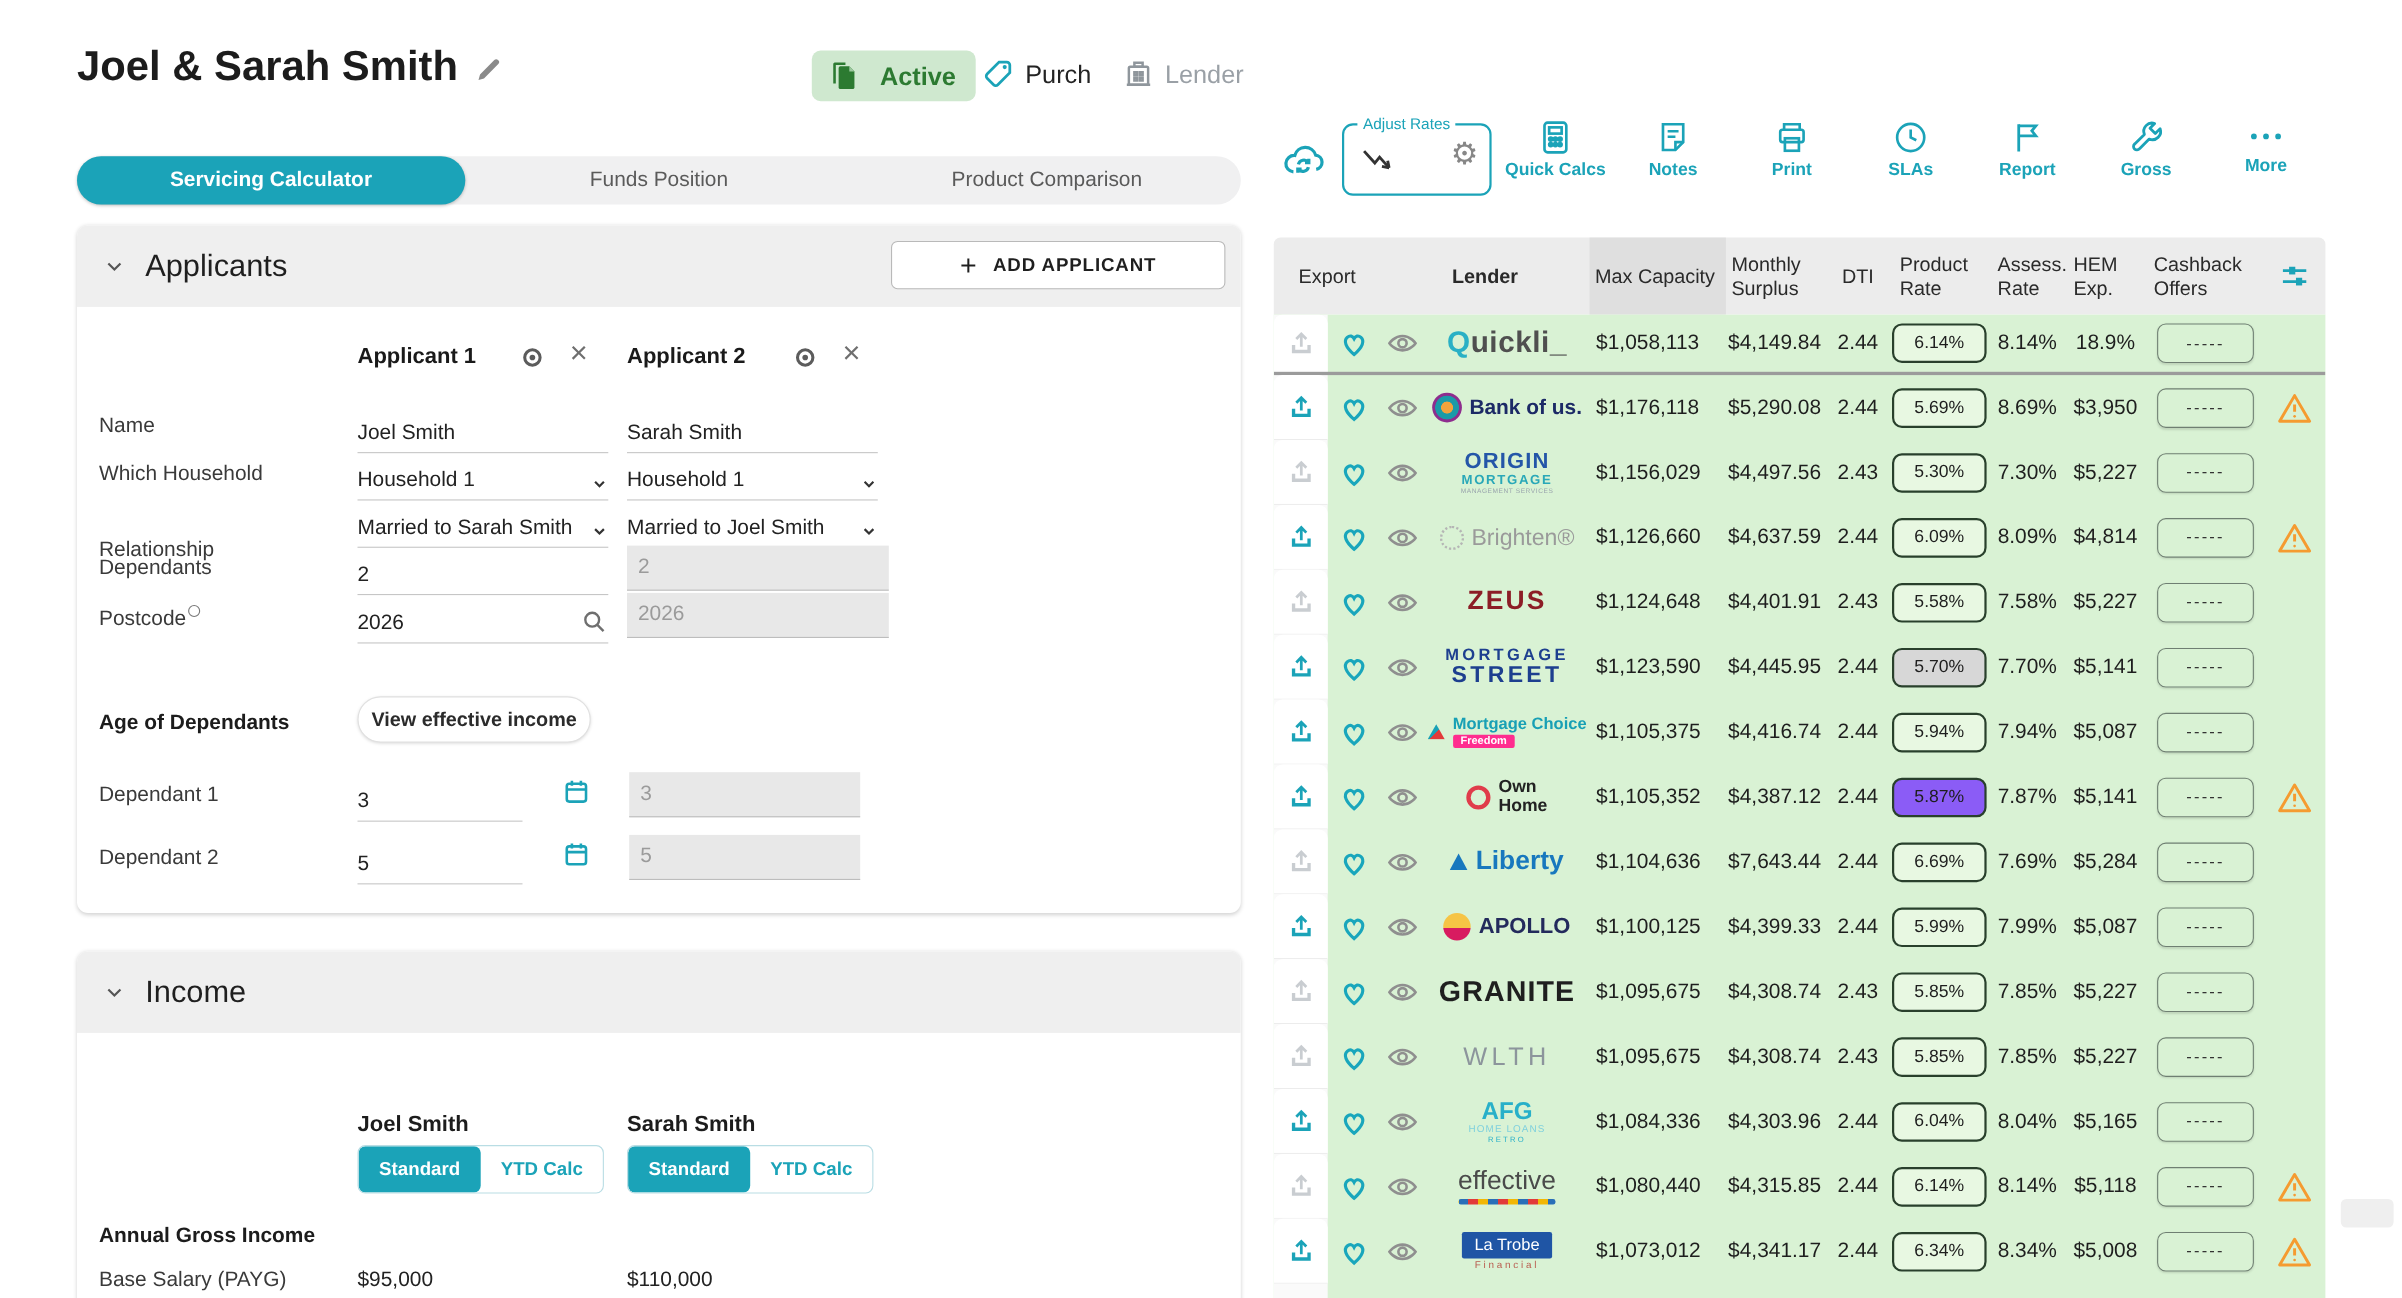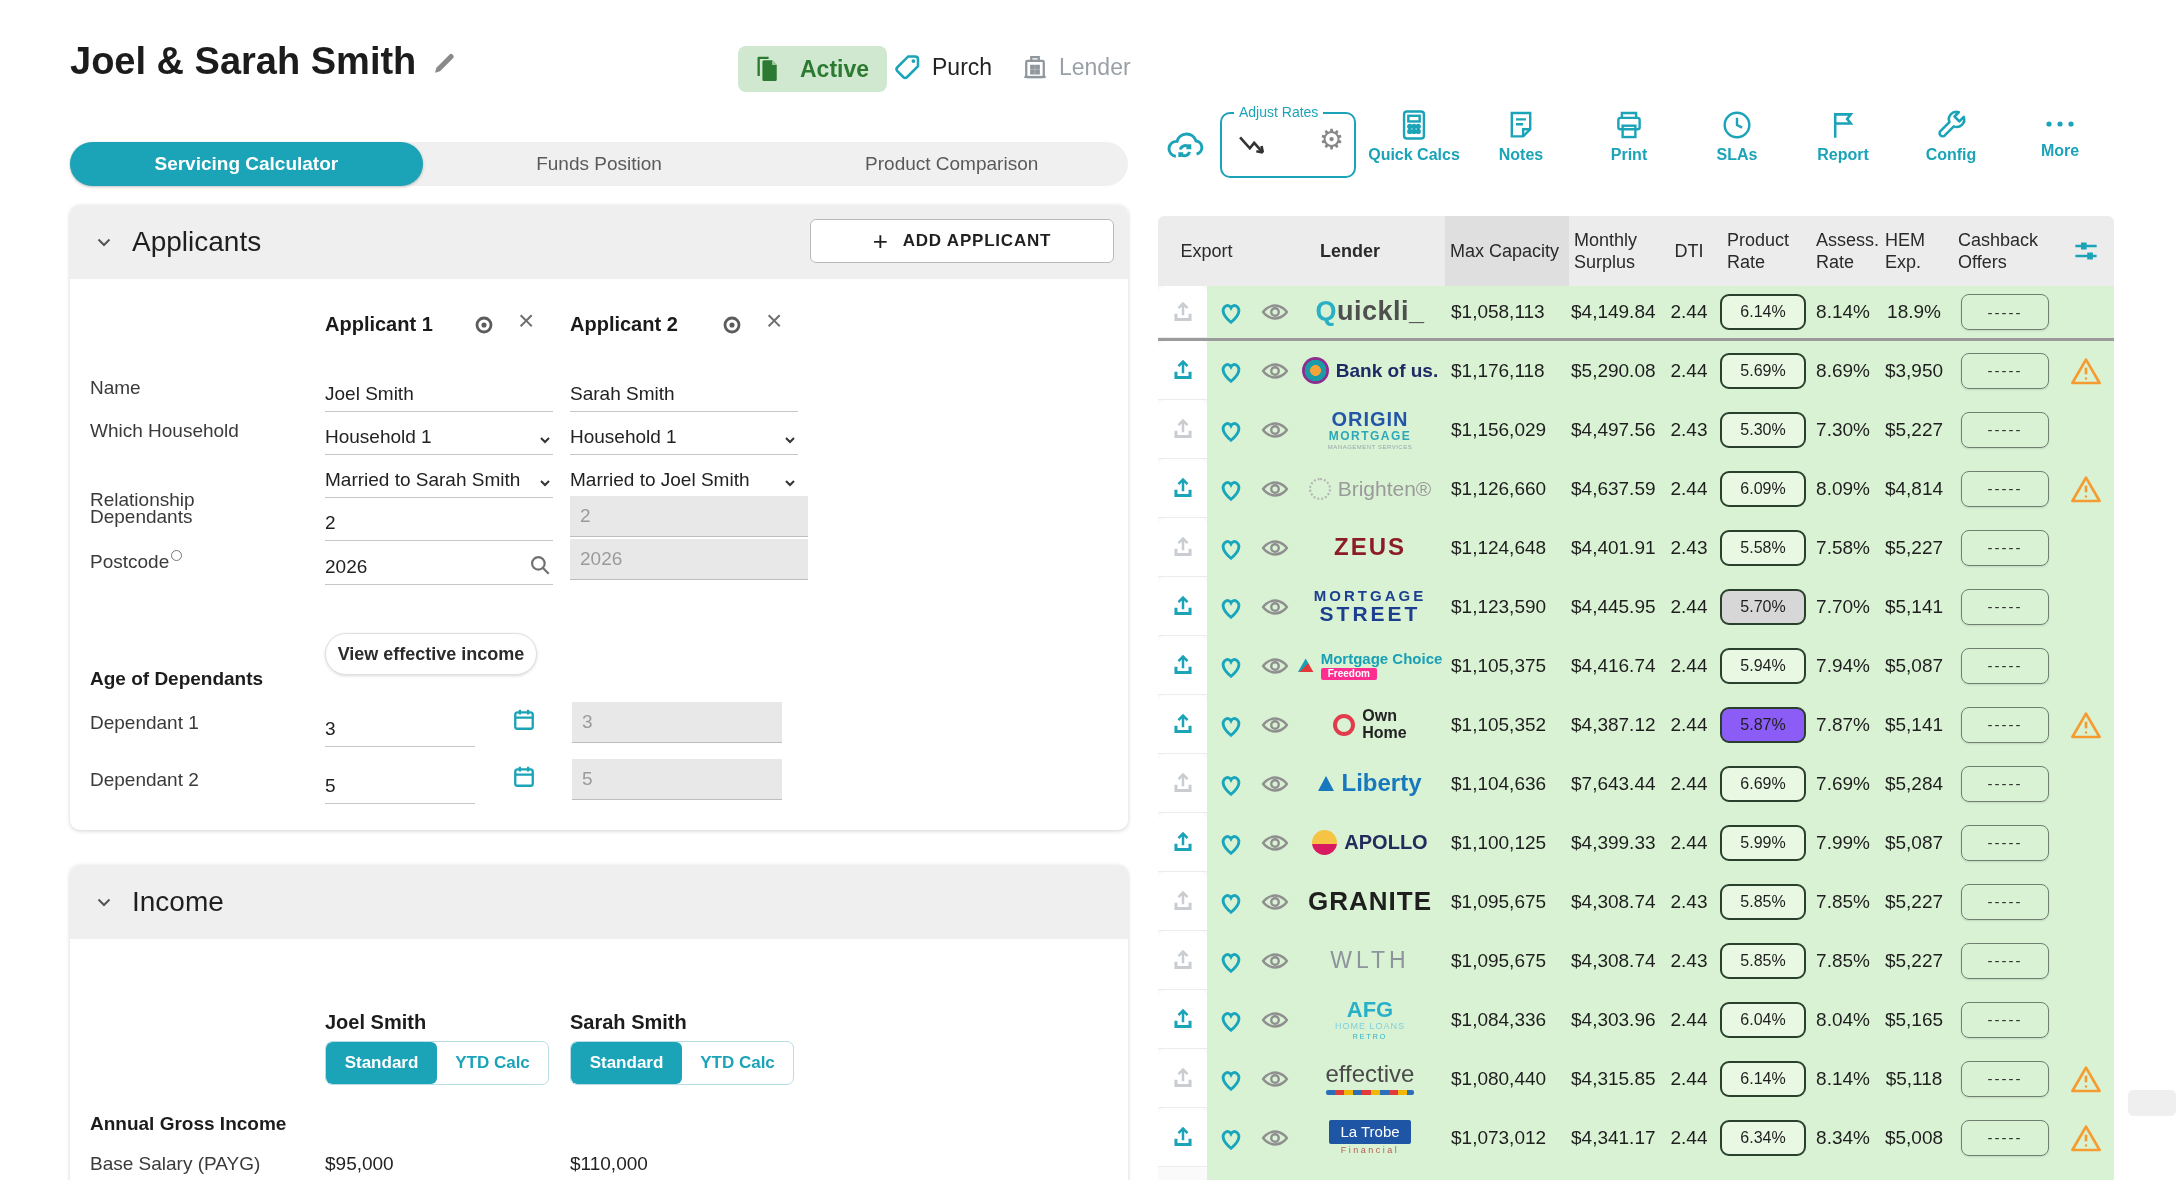--- a/index.html
+++ b/index.html
@@ -267,21 +267,21 @@
       <input value="2026" style="">
       <span style="cursor:pointer;">
         <svg width="26" height="26" viewBox="0 0 24 24" fill="none" stroke="#6f6f6f" stroke-width="2">
             <circle cx="10.5" cy="10.5" r="5.8"></circle>
             <path d="M14.8 14.8L20 20"></path>
           </svg>
       </span>
     </div>
     <div class="abs disabled-box" style="left:500px;top:334px;width:228px;height:40px;">2026</div>
 
-    <div class="abs bold-label" style="left:20px;top:442px;margin-top:21px;">Age of Dependants</div>
+    <div class="abs bold-label" style="left:20px;top:442px;">Age of Dependants</div>
     <button class="abs pill-btn" style="left:255px;top:428px;width:212px;height:42px;">View effective income</button>
 
     <div class="abs flabel" style="left:20px;top:507px;">Dependant 1</div>
     <div class="abs field" style="left:255px;top:499px;width:150px;">
         <input value="3" style="">
       </div>
     <span class="abs" style="left:440px;top:501px;cursor:pointer;">
       <svg width="28" height="28" viewBox="0 0 24 24" fill="none" stroke="#1ba3b8" stroke-width="2">
           <rect x="4.5" y="5.5" width="15" height="14" rx="2"></rect>
           <path d="M4.5 10h15M8.5 3.2v4M15.5 3.2v4"></path>
@@ -389,21 +389,21 @@
       <svg style="margin:0 auto;" width="34" height="34" viewBox="0 0 24 24" fill="none" stroke="#1ba3b8" stroke-width="1.8">
           <path d="M6.5 21V3.5"></path>
           <path d="M6.5 4.5h11l-2.6 3.2 2.6 3.3h-11"></path>
         </svg>
       <div class="tlabel">Report</div>
     </div>
     <div class="tool-btn" style="left:741px;top:8px;">
       <svg style="margin:0 auto;" width="34" height="34" viewBox="0 0 24 24">
           <path d="M21 6.3a5.3 5.3 0 0 1-7 6.7l-6.2 6.2a2.2 2.2 0 1 1-3.1-3.1L10.9 10A5.3 5.3 0 0 1 17.5 3l-3 3 3.4 3.4z" fill="none" stroke="#1ba3b8" stroke-width="1.8" stroke-linejoin="round"></path>
         </svg>
-      <div class="tlabel">Config</div>
+      <div class="tlabel">Gross</div>
     </div>
     <div class="tool-btn" style="left:850px;top:8px;">
       <svg style="margin:8px auto 10px;" width="34" height="16" viewBox="0 0 34 12">
           <circle cx="6" cy="6" r="2.6" fill="#1ba3b8"></circle>
           <circle cx="17" cy="6" r="2.6" fill="#1ba3b8"></circle>
           <circle cx="28" cy="6" r="2.6" fill="#1ba3b8"></circle>
         </svg>
       <div class="tlabel">More</div>
     </div>
   </div>

